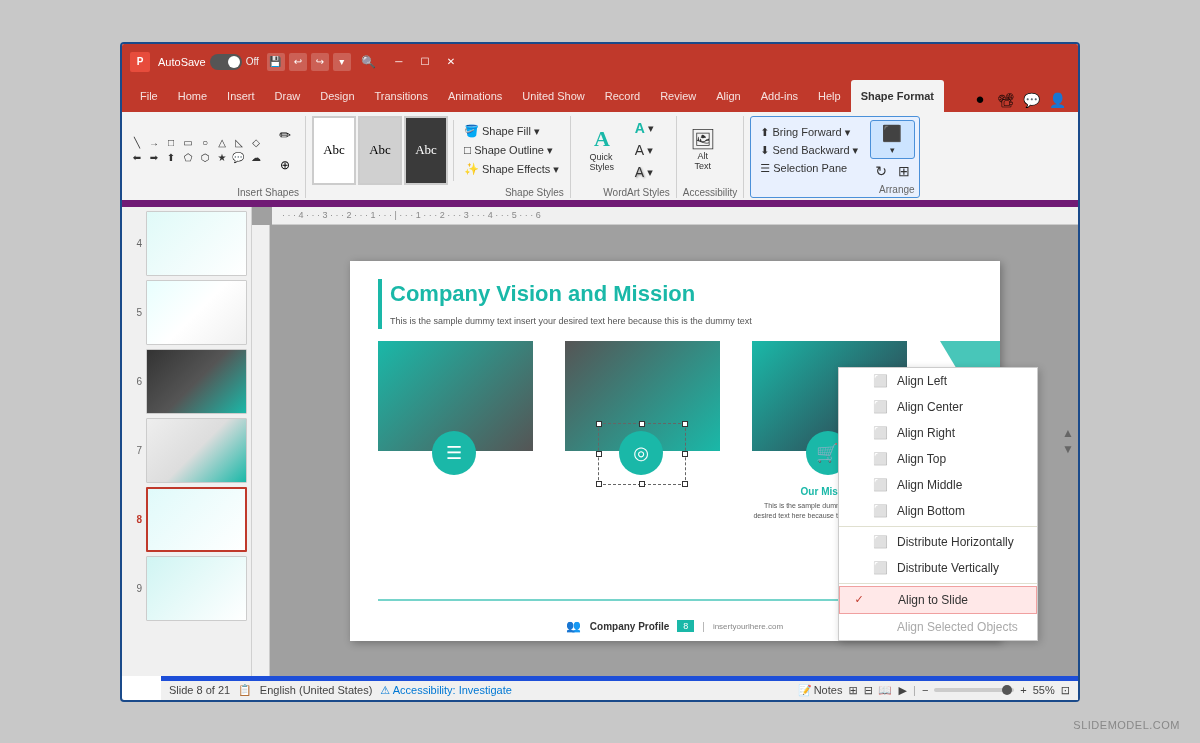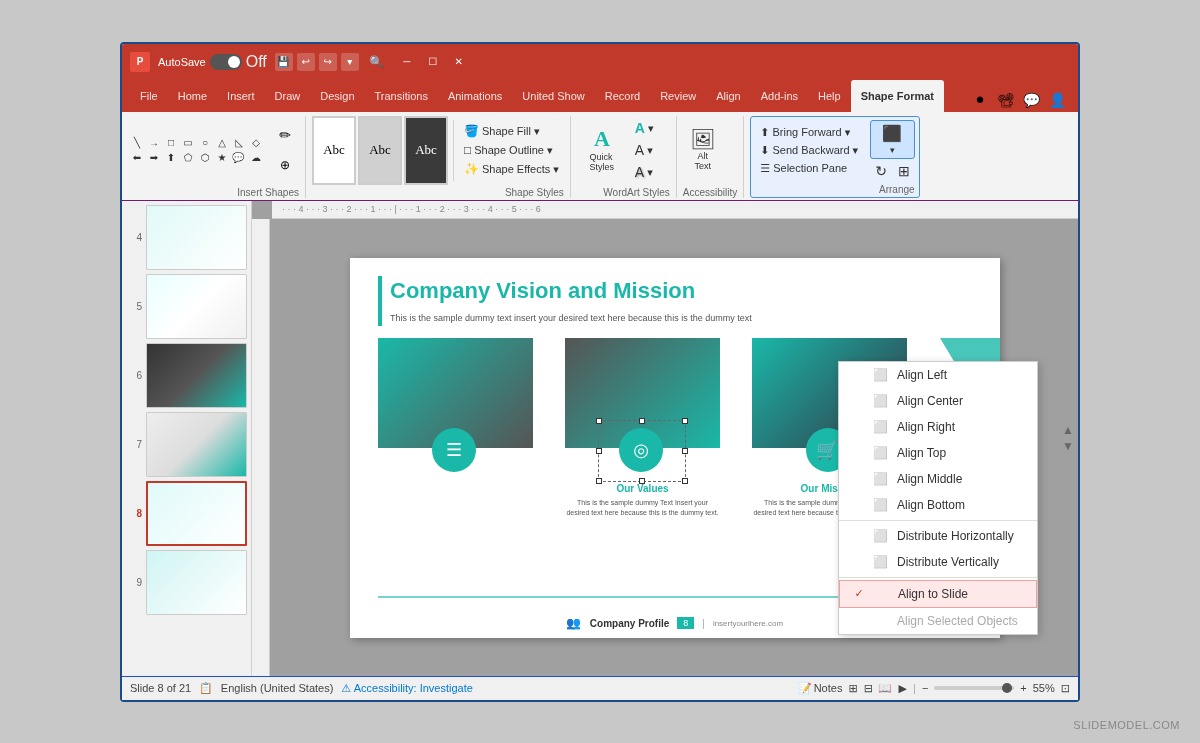--- a/index.html
+++ b/index.html
@@ -15,21 +15,21 @@
     .toggle-off::after { content: ''; width: 12px; height: 12px; background: white; border-radius: 50%; margin-left: auto; }
     .titlebar-actions { display: flex; gap: 4px; align-items: center; }
     .titlebar-btn { width: 18px; height: 18px; background: rgba(255,255,255,0.2); border-radius: 2px; display: flex; align-items: center; justify-content: center; color: white; font-size: 10px; cursor: pointer; }
     .titlebar-title { flex: 1; text-align: center; color: white; font-size: 11px; }
     .titlebar-search { width: 20px; height: 20px; display: flex; align-items: center; justify-content: center; color: white; cursor: pointer; }
     .window-controls { display: flex; gap: 2px; }
     .win-btn { width: 24px; height: 20px; display: flex; align-items: center; justify-content: center; color: white; font-size: 10px; cursor: pointer; }
     .win-btn.close { background: none; }
 
     
-    .ribbon { background: #f3f3f3; border-bottom: 1px solid #701a75; flex-shrink: 0; }
+    .ribbon { background: #f3f3f3; border-bottom: 7px solid #701a75; flex-shrink: 0; }
     .ribbon-tabs { display: flex; align-items: flex-end; background: #c0392b; padding: 0 8px; height: 32px; }
     .ribbon-tab { padding: 6px 10px; font-size: 11px; color: rgba(255,255,255,0.85); cursor: pointer; height: 100%; display: flex; align-items: center; }
     .ribbon-tab.active { background: #f3f3f3; color: #333; border-radius: 3px 3px 0 0; font-weight: 600; }
     
     .ribbon-content { display: flex; padding: 4px 8px 2px; gap: 4px; align-items: stretch; height: 88px; }
     .ribbon-group { display: flex; flex-direction: column; align-items: stretch; border-right: 1px solid #d0d0d0; padding-right: 6px; margin-right: 2px; }
     .ribbon-group-content { display: flex; align-items: center; gap: 3px; flex: 1; }
     .ribbon-group-label { font-size: 10px; color: #666; text-align: right; padding-top: 2px; }
     
     .shape-styles-grid { display: grid; grid-template-columns: repeat(3, 44px); gap: 2px; }
@@ -97,21 +97,21 @@
     .sh-tl { top: -3px; left: -3px; }
     .sh-tr { top: -3px; right: -3px; }
     .sh-bl { bottom: -3px; left: -3px; }
     .sh-br { bottom: -3px; right: -3px; }
     .sh-tm { top: -3px; left: 50%; transform: translateX(-50%); }
     .sh-bm { bottom: -3px; left: 50%; transform: translateX(-50%); }
     .sh-ml { top: 50%; left: -3px; transform: translateY(-50%); }
     .sh-mr { top: 50%; right: -3px; transform: translateY(-50%); }
     
     
-    .statusbar { height: 24px; background: #f0f0f0; border-top: 1px solid #1d4ed8; display: flex; align-items: center; padding: 0 8px; gap: 8px; font-size: 11px; color: #444; flex-shrink: 0; }
+    .statusbar { height: 24px; background: #f0f0f0; border-top: 5px solid #1d4ed8; display: flex; align-items: center; padding: 0 8px; gap: 8px; font-size: 11px; color: #444; flex-shrink: 0; margin-left: 39px; }
     .statusbar-right { margin-left: auto; display: flex; align-items: center; gap: 6px; }
     .zoom-slider { width: 80px; height: 4px; background: #ccc; border-radius: 2px; position: relative; }
     .zoom-thumb { position: absolute; width: 10px; height: 10px; background: #555; border-radius: 50%; top: -3px; left: 85%; }
     
     
     .dropdown-menu { position: absolute; top: 160px; right: 40px; background: white; border: 1px solid #ccc; box-shadow: 2px 2px 8px rgba(0,0,0,0.2); width: 200px; z-index: 100; font-size: 12px; }
     .menu-item { display: flex; align-items: center; gap: 8px; padding: 6px 12px; cursor: pointer; color: #333; }
     .menu-item.checked { background: #f0f0f0; }
     .menu-item .check-icon { width: 14px; text-align: center; font-size: 11px; color: #c0392b; }
     .menu-item .item-icon { width: 16px; text-align: center; font-size: 12px; color: #555; }
@@ -144,21 +144,21 @@
 
   <div class="window">
 
     <div class="titlebar">
       <div class="titlebar-logo">
           <span>P</span>
         </div>
       <div class="autosave-area">
         <span>AutoSave</span>
         <div class="toggle-off"></div>
-        <span style="color:#eee;font-size:16px;">Off</span>
+        <span style="color:#eee;font-size:10px;">Off</span>
       </div>
       <div class="titlebar-actions">
         <div class="titlebar-btn">💾</div>
         <div class="titlebar-btn">↩</div>
         <div class="titlebar-btn">↪</div>
         <div class="titlebar-btn">▾</div>
       </div>
       <div class="titlebar-search">🔍</div>
       <div class="window-controls">
         <div class="win-btn">─</div>
@@ -391,26 +391,20 @@
             <div class="sel-handle sh-tl"></div>
             <div class="sel-handle sh-tr"></div>
             <div class="sel-handle sh-bl"></div>
             <div class="sel-handle sh-br"></div>
             <div class="sel-handle sh-tm"></div>
             <div class="sel-handle sh-bm"></div>
             <div class="sel-handle sh-ml"></div>
             <div class="sel-handle sh-mr"></div>
           </div>
 
-          <div class="content-col col2">
-            <div class="content-heading">Our Values</div>
-            <div class="content-text">This is the sample dummy Text
-Insert your desired text here because
-this is the dummy text.</div>
-          </div>
           <div class="content-col col3">
             <div class="content-heading">Our Mission</div>
             <div class="content-text">This is the sample dummy Text
 Insert your desired text here because
 this is the dummy text.</div>
           </div>
 
           <div style="position:absolute; bottom:40px; left:28px; right:100px; height:2px; background:#1ab8a8; opacity:0.6;"></div>
 
           <div class="slide-footer">

